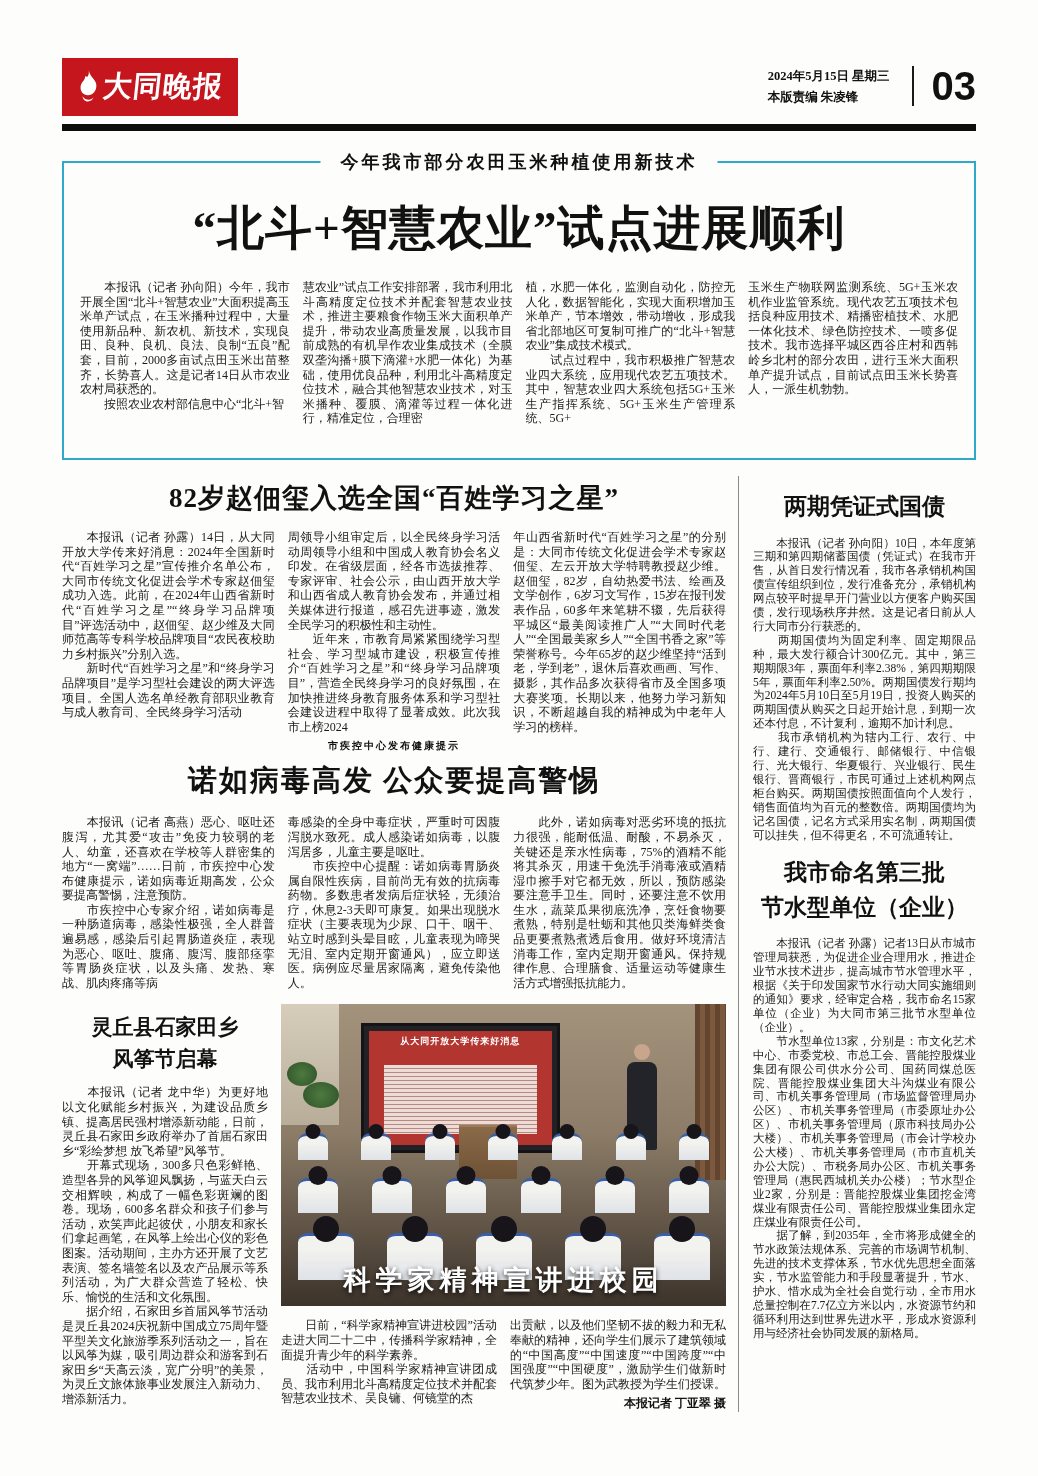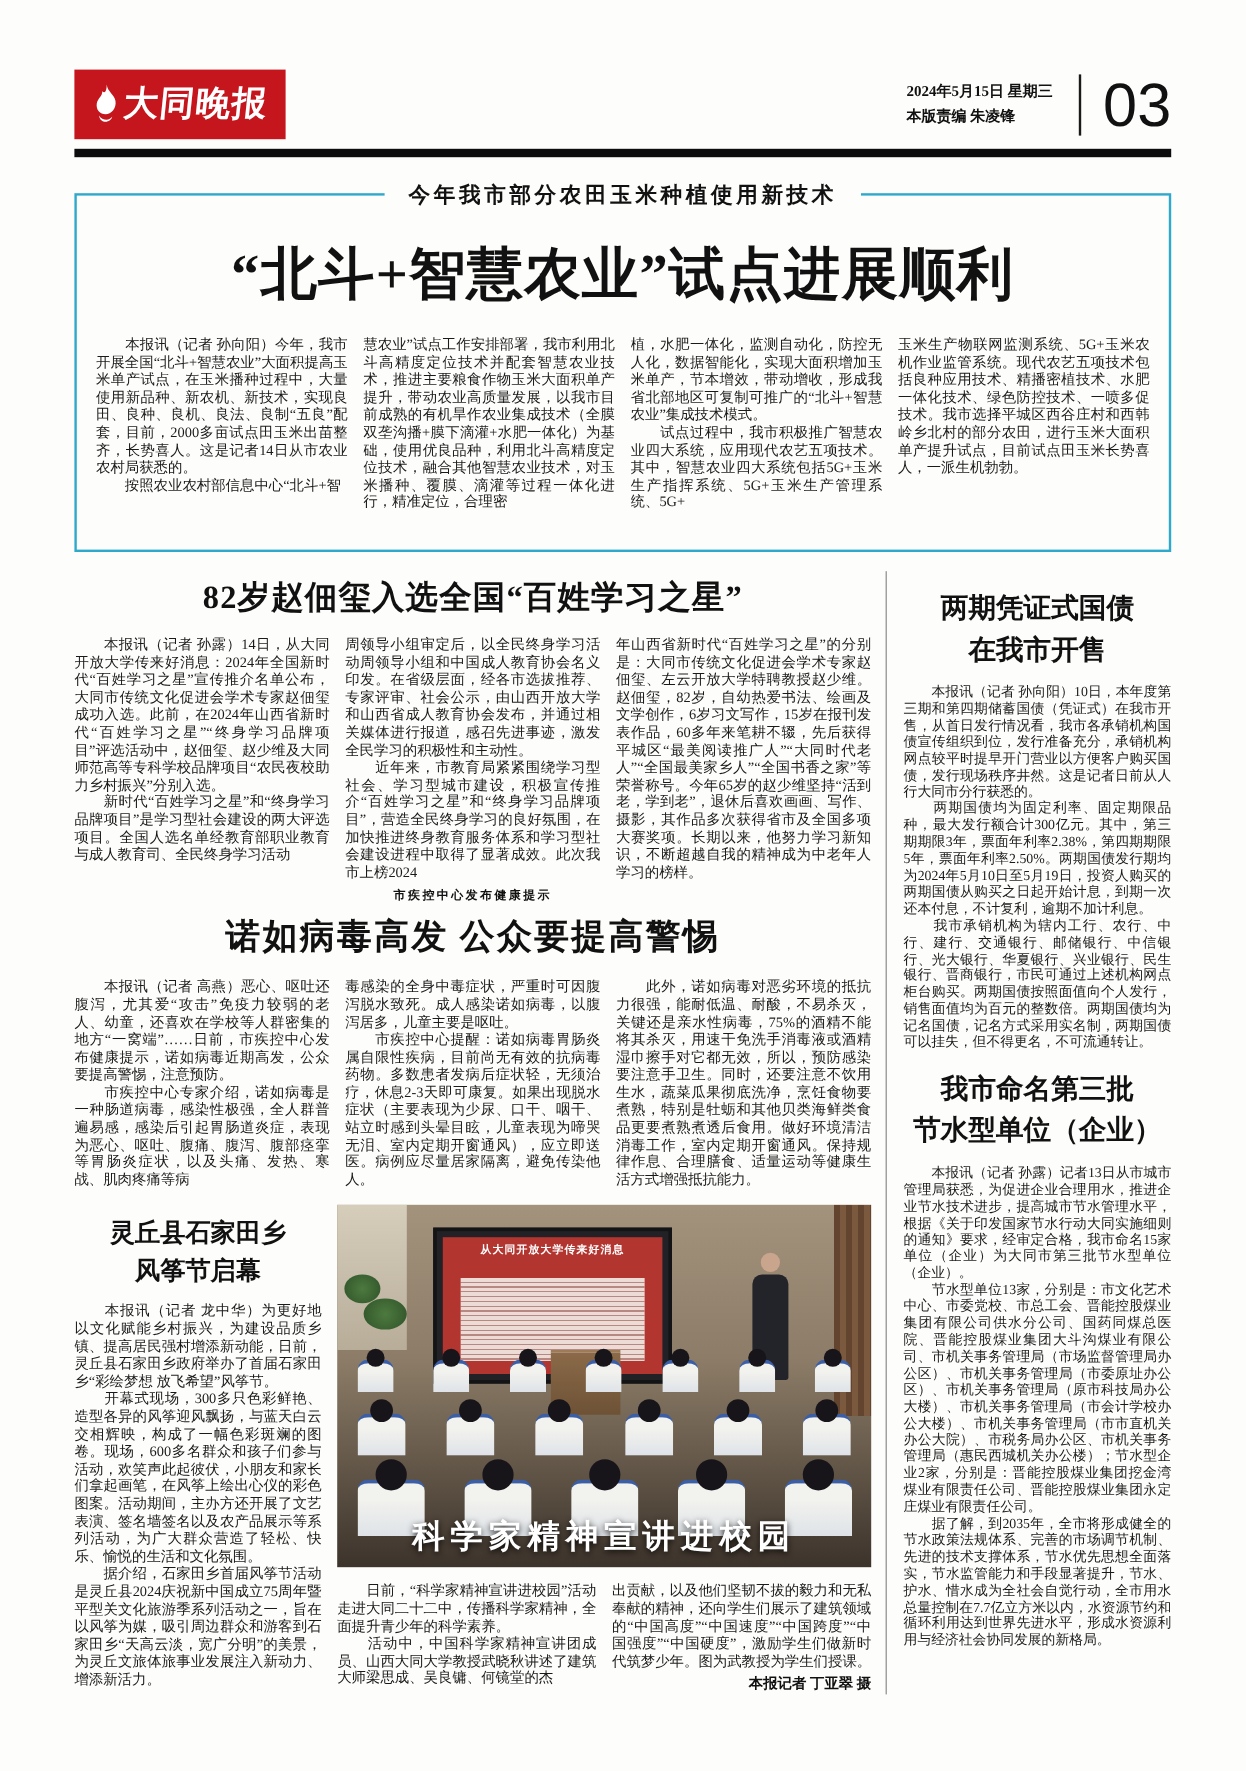--- a/index.html
+++ b/index.html
@@ -8,23 +8,23 @@
     font-family:"Liberation Serif","DejaVu Serif",serif;color:#111;
   }
   .page{width:914px;margin:0 auto;padding-top:58px;position:relative;}
 
   
   .hdr{display:flex;align-items:center;}
   .logo{width:176px;height:58px;background:#c4161c;color:#fff;display:flex;align-items:center;justify-content:center;gap:4px;flex:none;}
   .logo .flame{width:22px;height:34px;flex:none;}
   .logo .logotxt{font-size:29px;font-weight:900;transform:skewX(-6deg);letter-spacing:1px;font-family:"Liberation Serif",serif;}
   .sectitle{font-size:37px;font-weight:900;letter-spacing:6px;margin-left:46px;font-family:"Liberation Serif",serif;}
-  .hdr-right{margin-left:auto;display:flex;align-items:center;}
+  .hdr-right{margin-left:auto;display:flex;align-items:flex-start;}
   .dateblock{font-size:12.5px;font-weight:700;line-height:1.7;text-align:left;margin-right:22px;}
-  .pageno{border-left:2px solid #1a1a1a;padding-left:18px;font-size:51px;font-weight:400;line-height:1;font-family:"Liberation Sans",sans-serif;}
+  .pageno{border-left:2px solid #1a1a1a;padding-left:18px;font-size:40px;font-weight:700;line-height:1;font-family:"Liberation Sans",sans-serif;}
   .hdr-rule{height:7px;background:#0d0d0d;margin-top:8px;}
 
   
   .cols{display:flex;gap:13px;}
   .col{flex:1;min-width:0;}
   .body-txt{font-size:12px;line-height:14.6px;text-align:justify;white-space:pre-line;color:#1a1a1a;}
   .body-sm{font-size:11.5px;line-height:13.9px;}
 
   
   .leadbox{position:relative;border:2px solid #2fa9cb;margin-top:30px;padding:30px 12px 16px;}
@@ -199,35 +199,34 @@
                   <span class="stu"></span>
                   <span class="stu"></span>
                   <span class="stu"></span>
                   <span class="stu"></span>
               </div>
             </div>
             <div class="ph-caption">科学家精神宣讲进校园</div>
           </div>
           <div class="cap-cols">
             <div class="col body-txt">　　日前，“科学家精神宣讲进校园”活动走进大同二十二中，传播科学家精神，全面提升青少年的科学素养。
-　　活动中，中国科学家精神宣讲团成员、山西大同大学教授武晓秋讲述了建筑大师梁思成、吴良镛、何镜堂的杰</div>
+　　活动中，中国科学家精神宣讲团成员、我市利用北斗高精度定位技术并配套智慧农业技术、吴良镛、何镜堂的杰</div>
             <div class="col">
               <div class="body-txt">出贡献，以及他们坚韧不拔的毅力和无私奉献的精神，还向学生们展示了建筑领域的“中国高度”“中国速度”“中国跨度”“中国强度”“中国硬度”，激励学生们做新时代筑梦少年。图为武教授为学生们授课。</div>
               <div class="credit">本报记者 丁亚翠 摄</div>
             </div>
           </div>
         </div>
       </div>
     </div>
 
     <div class="rail">
       <div>
         <div class="rail-title">
           <div>两期凭证式国债</div>
-          <div>在我市开售</div>
         </div>
         <div class="body-txt body-sm">　　本报讯（记者 孙向阳）10日，本年度第三期和第四期储蓄国债（凭证式）在我市开售，从首日发行情况看，我市各承销机构国债宣传组织到位，发行准备充分，承销机构网点较平时提早开门营业以方便客户购买国债，发行现场秩序井然。这是记者日前从人行大同市分行获悉的。
 　　两期国债均为固定利率、固定期限品种，最大发行额合计300亿元。其中，第三期期限3年，票面年利率2.38%，第四期期限5年，票面年利率2.50%。两期国债发行期均为2024年5月10日至5月19日，投资人购买的两期国债从购买之日起开始计息，到期一次还本付息，不计复利，逾期不加计利息。
 　　我市承销机构为辖内工行、农行、中行、建行、交通银行、邮储银行、中信银行、光大银行、华夏银行、兴业银行、民生银行、晋商银行，市民可通过上述机构网点柜台购买。两期国债按照面值向个人发行，销售面值均为百元的整数倍。两期国债均为记名国债，记名方式采用实名制，两期国债可以挂失，但不得更名，不可流通转让。</div>
       </div>
       <div>
         <div class="rail-title">
           <div>我市命名第三批</div>
           <div>节水型单位（企业）</div>
         </div>

